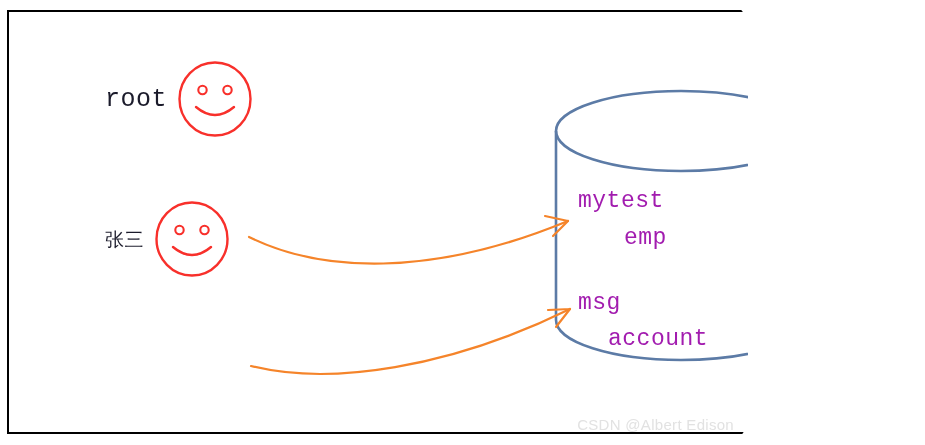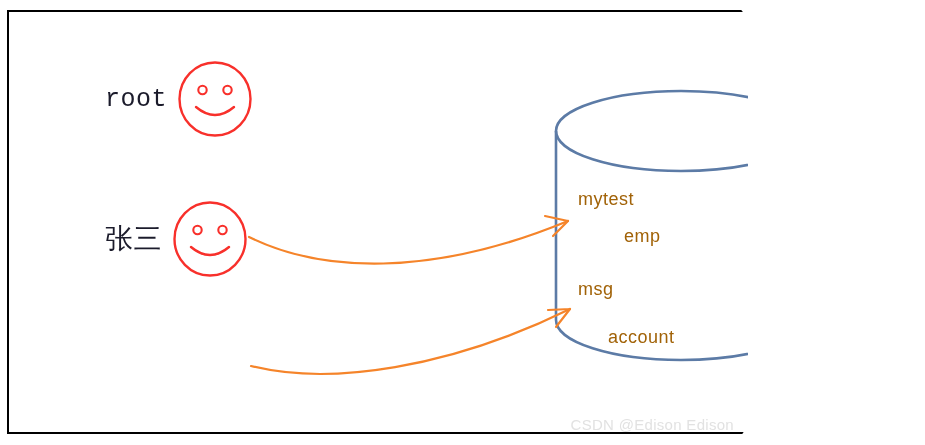--- a/index.html
+++ b/index.html
@@ -33,21 +33,21 @@
   .user-label {
     font-family: "Liberation Mono", "DejaVu Sans Mono", monospace;
     font-size: 25px;
     color: #1b1b2b;
     letter-spacing: 0.5px;
     white-space: nowrap;
     line-height: 1;
   }
   .user-label.cjk {
     font-family: "DejaVu Sans", sans-serif;
-    font-size: 28px;
+    font-size: 19px;
     font-weight: 400;
     text-align: center;
   }
   .face-wrap {
     margin-left: 10px;
     width: 76px;
     height: 78px;
     position: relative;
     flex: none;
   }
@@ -56,23 +56,23 @@
   #db-svg {
     position: absolute;
     left: 0;
     top: 0;
     width: 925px;
     height: 445px;
     pointer-events: none;
   }
   .db-text {
     position: absolute;
-    font-family: Liberation Sans, sans-serif;
-    font-size: 18px;
-    color: #a16207;
+    font-family: Liberation Mono, monospace;
+    font-size: 23px;
+    color: #a21caf;
     white-space: nowrap;
     letter-spacing: 0.5px;
     line-height: 1;
   }
   #watermark {
     position: absolute;
     right: 14px;
     bottom: 12px;
     font-family: "Liberation Sans", sans-serif;
     font-size: 15px;
@@ -124,18 +124,18 @@
         <circle cx="25.5" cy="30" r="4.2" fill="none" stroke="#f8302b" stroke-width="2.1"></circle>
         <circle cx="50.5" cy="30" r="4.2" fill="none" stroke="#f8302b" stroke-width="2.1"></circle>
         <path d="M 19 47 Q 38 63, 57 47" fill="none" stroke="#f8302b" stroke-width="2.4" stroke-linecap="round"></path>
       </svg>
     </span>
   </div>
 
 
   <div class="db-text" style="left:578px; top:190px;">mytest</div>
   <div class="db-text" style="left:624px; top:227px;">emp</div>
-  <div class="db-text" style="left:578px; top:280px;">msg</div>
+  <div class="db-text" style="left:578px; top:292px;">msg</div>
   <div class="db-text" style="left:608px; top:328px;">account</div>
 
-  <div id="watermark">CSDN @Edison Edison</div>
+  <div id="watermark">CSDN @Albert Edison</div>
 
 </div>
 
 </body></html>

